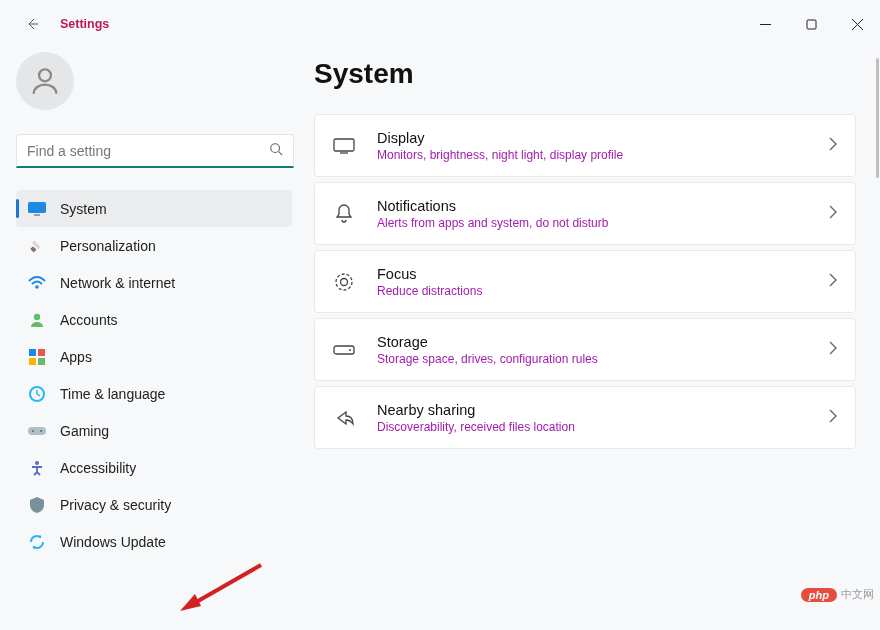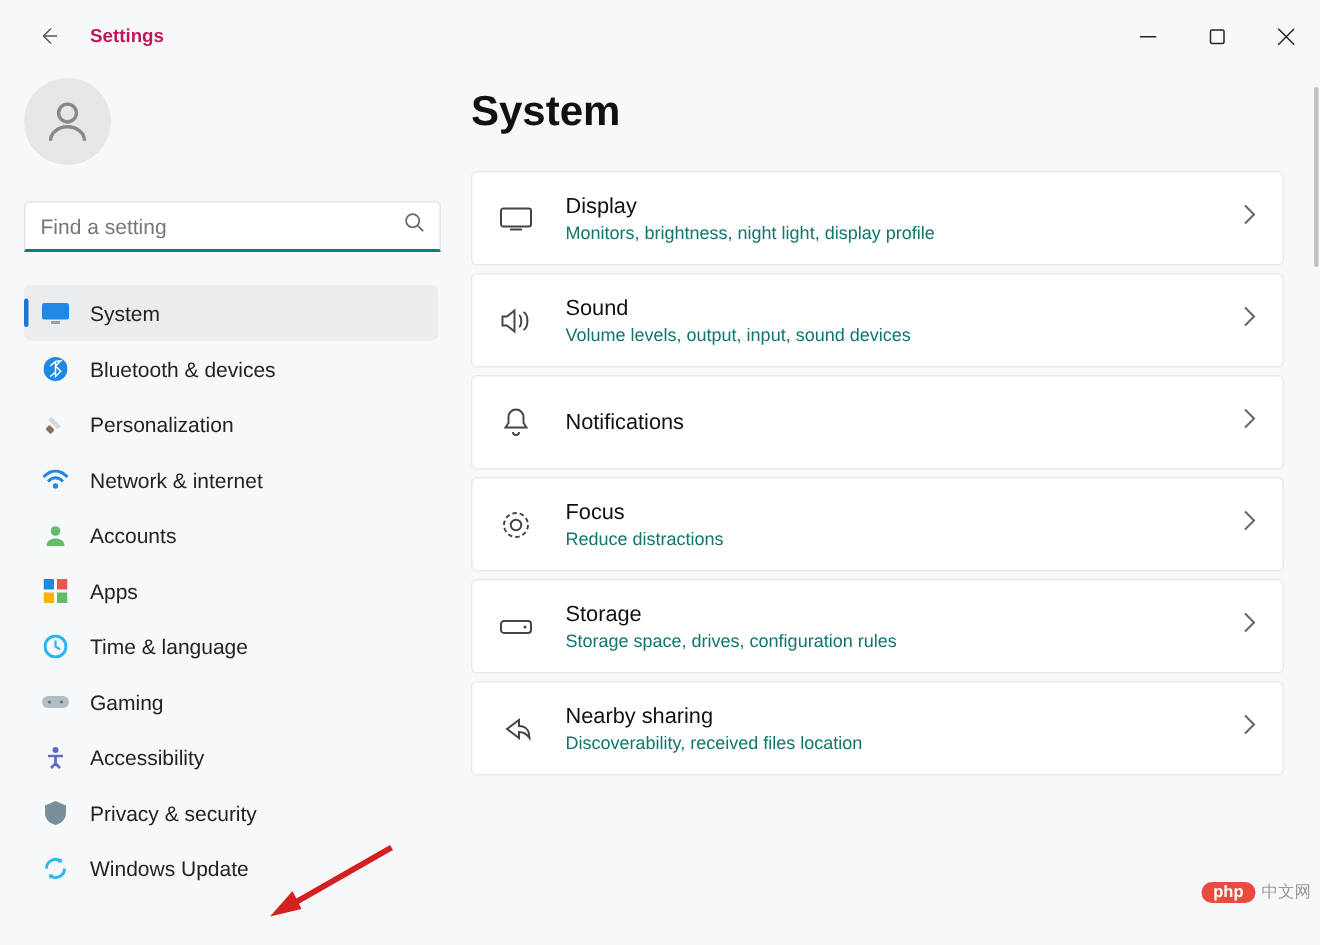--- a/index.html
+++ b/index.html
@@ -27,30 +27,30 @@
   .nav li.selected::before { content: ""; position: absolute; left: 0; top: 9px; bottom: 9px; width: 3px; background: #1976d2; border-radius: 2px; }
   .nav-icon { width: 18px; height: 18px; margin-right: 14px; display: flex; align-items: center; justify-content: center; }
   
   .main { flex: 1; padding: 10px 24px 0 10px; overflow-y: auto; position: relative; }
   .page-heading { font-size: 28px; font-weight: 600; color: #111; margin-bottom: 24px; }
   
   .card { background: #fff; border: 1px solid #e9e9e9; border-radius: 4px; height: 63px; margin-bottom: 5px; display: flex; align-items: center; padding: 0 18px; cursor: pointer; }
   .card-icon { width: 22px; display: flex; align-items: center; justify-content: center; color: #444; margin-right: 22px; }
   .card-body { flex: 1; }
   .card-title { font-size: 14.5px; color: #111; }
-  .card-sub { font-size: 12px; color: #0f766e; margin-top: 2px; }
+  .card-sub { font-size: 12px; color: #a21caf; margin-top: 2px; }
   .card-chev { color: #666; }
   
   .arrow-overlay { position: absolute; left: 176px; top: 560px; pointer-events: none; }
   
   .scrollbar-track { position: absolute; right: 0; top: 58px; width: 8px; height: 540px; }
   .scrollbar-thumb { position: absolute; right: 1px; top: 0; width: 3px; height: 120px; background: #c0c0c0; border-radius: 2px; }
 
   .watermark { position: absolute; right: 6px; bottom: 28px; font-size: 11px; color: #999; display:flex; align-items:center; gap:4px; }
-  .watermark .php-badge { background:#e84c3d; color:#fff; font-weight:bold; border-radius:10px; padding:1px 8px; font-size:11px;}
+  .watermark .php-badge { background:#e84c3d; color:#fff; font-weight:bold; font-style:italic; border-radius:10px; padding:1px 8px; font-size:11px;}
 </style>
 </head>
 <body>
 
 <div class="titlebar">
   <div class="back-btn">
     <svg width="16" height="16" viewBox="0 0 16 16">
         <path d="M10 3 L5 8 L10 13" stroke="#555" stroke-width="1" fill="none"></path>
         <path d="M5 8 H14" stroke="#555" stroke-width="1"></path>
       </svg>
@@ -102,29 +102,20 @@
             <svg width="18" height="14">
               <rect x="0" y="0" width="18" height="11" rx="1.5" fill="#1e88e5"></rect>
               <rect x="6" y="12" width="6" height="2" fill="#90a4ae"></rect>
             </svg>
           </span>
         <span>System</span>
       </li>
       <li>
         <span class="nav-icon">
             <svg width="16" height="16">
-              <circle cx="8" cy="8" r="8" fill="#1e88e5"></circle>
-              <path d="M8 3v10l3.5-3.5L8 6l3.5-3.5L8 3 4.5 6M8 10l-3.5 3" stroke="#fff" stroke-width="1" fill="none"></path>
-            </svg>
-          </span>
-        <span>Bluetooth &amp; devices</span>
-      </li>
-      <li>
-        <span class="nav-icon">
-            <svg width="16" height="16">
               <rect x="2" y="9" width="4" height="5" rx="1" fill="#8d6e63" transform="rotate(-45 4 11)"></rect>
               <rect x="6" y="2" width="3" height="9" fill="#cfd8dc" transform="rotate(-45 8 7)"></rect>
             </svg>
           </span>
         <span>Personalization</span>
       </li>
       <li>
         <span class="nav-icon">
             <svg width="18" height="14" viewBox="0 0 18 14">
               <path d="M1 5 Q9 -3 17 5" stroke="#1e88e5" stroke-width="2" fill="none"></path>
@@ -214,44 +205,30 @@
         </span>
       <div class="card-body">
         <div class="card-title">Display</div>
         <div class="card-sub">Monitors, brightness, night light, display profile</div>
       </div>
       <span class="card-chev"><svg width="8" height="14">
             <path d="M1 1l6 6-6 6" stroke="#666" stroke-width="1.4" fill="none"></path>
           </svg></span>
     </div>
 
-    <div class="card">
-      <span class="card-icon">
-          <svg width="22" height="18" viewBox="0 0 22 18">
-            <path d="M2 6h3l5-4v14l-5-4H2z" stroke="#444" stroke-width="1.3" fill="none"></path>
-            <path d="M13 5c2 1 2 7 0 8M16 3c3.5 2 3.5 10 0 12" stroke="#444" stroke-width="1.3" fill="none"></path>
-          </svg>
-        </span>
-      <div class="card-body">
-        <div class="card-title">Sound</div>
-        <div class="card-sub">Volume levels, output, input, sound devices</div>
-      </div>
-      <span class="card-chev"><svg width="8" height="14">
-            <path d="M1 1l6 6-6 6" stroke="#666" stroke-width="1.4" fill="none"></path>
-          </svg></span>
-    </div>
 
     <div class="card">
       <span class="card-icon">
           <svg width="18" height="20" viewBox="0 0 18 20">
             <path d="M9 1a5 5 0 0 0-5 5v4l-2 3h14l-2-3V6a5 5 0 0 0-5-5zM7 16a2 2 0 0 0 4 0" stroke="#444" stroke-width="1.3" fill="none"></path>
           </svg>
         </span>
       <div class="card-body">
         <div class="card-title">Notifications</div>
+        <div class="card-sub">Alerts from apps and system, do not disturb</div>
       </div>
       <span class="card-chev"><svg width="8" height="14">
             <path d="M1 1l6 6-6 6" stroke="#666" stroke-width="1.4" fill="none"></path>
           </svg></span>
     </div>
 
     <div class="card">
       <span class="card-icon">
           <svg width="20" height="20" viewBox="0 0 20 20">
             <circle cx="10" cy="10" r="8" stroke="#444" stroke-width="1.3" fill="none" stroke-dasharray="3 2"></circle>

